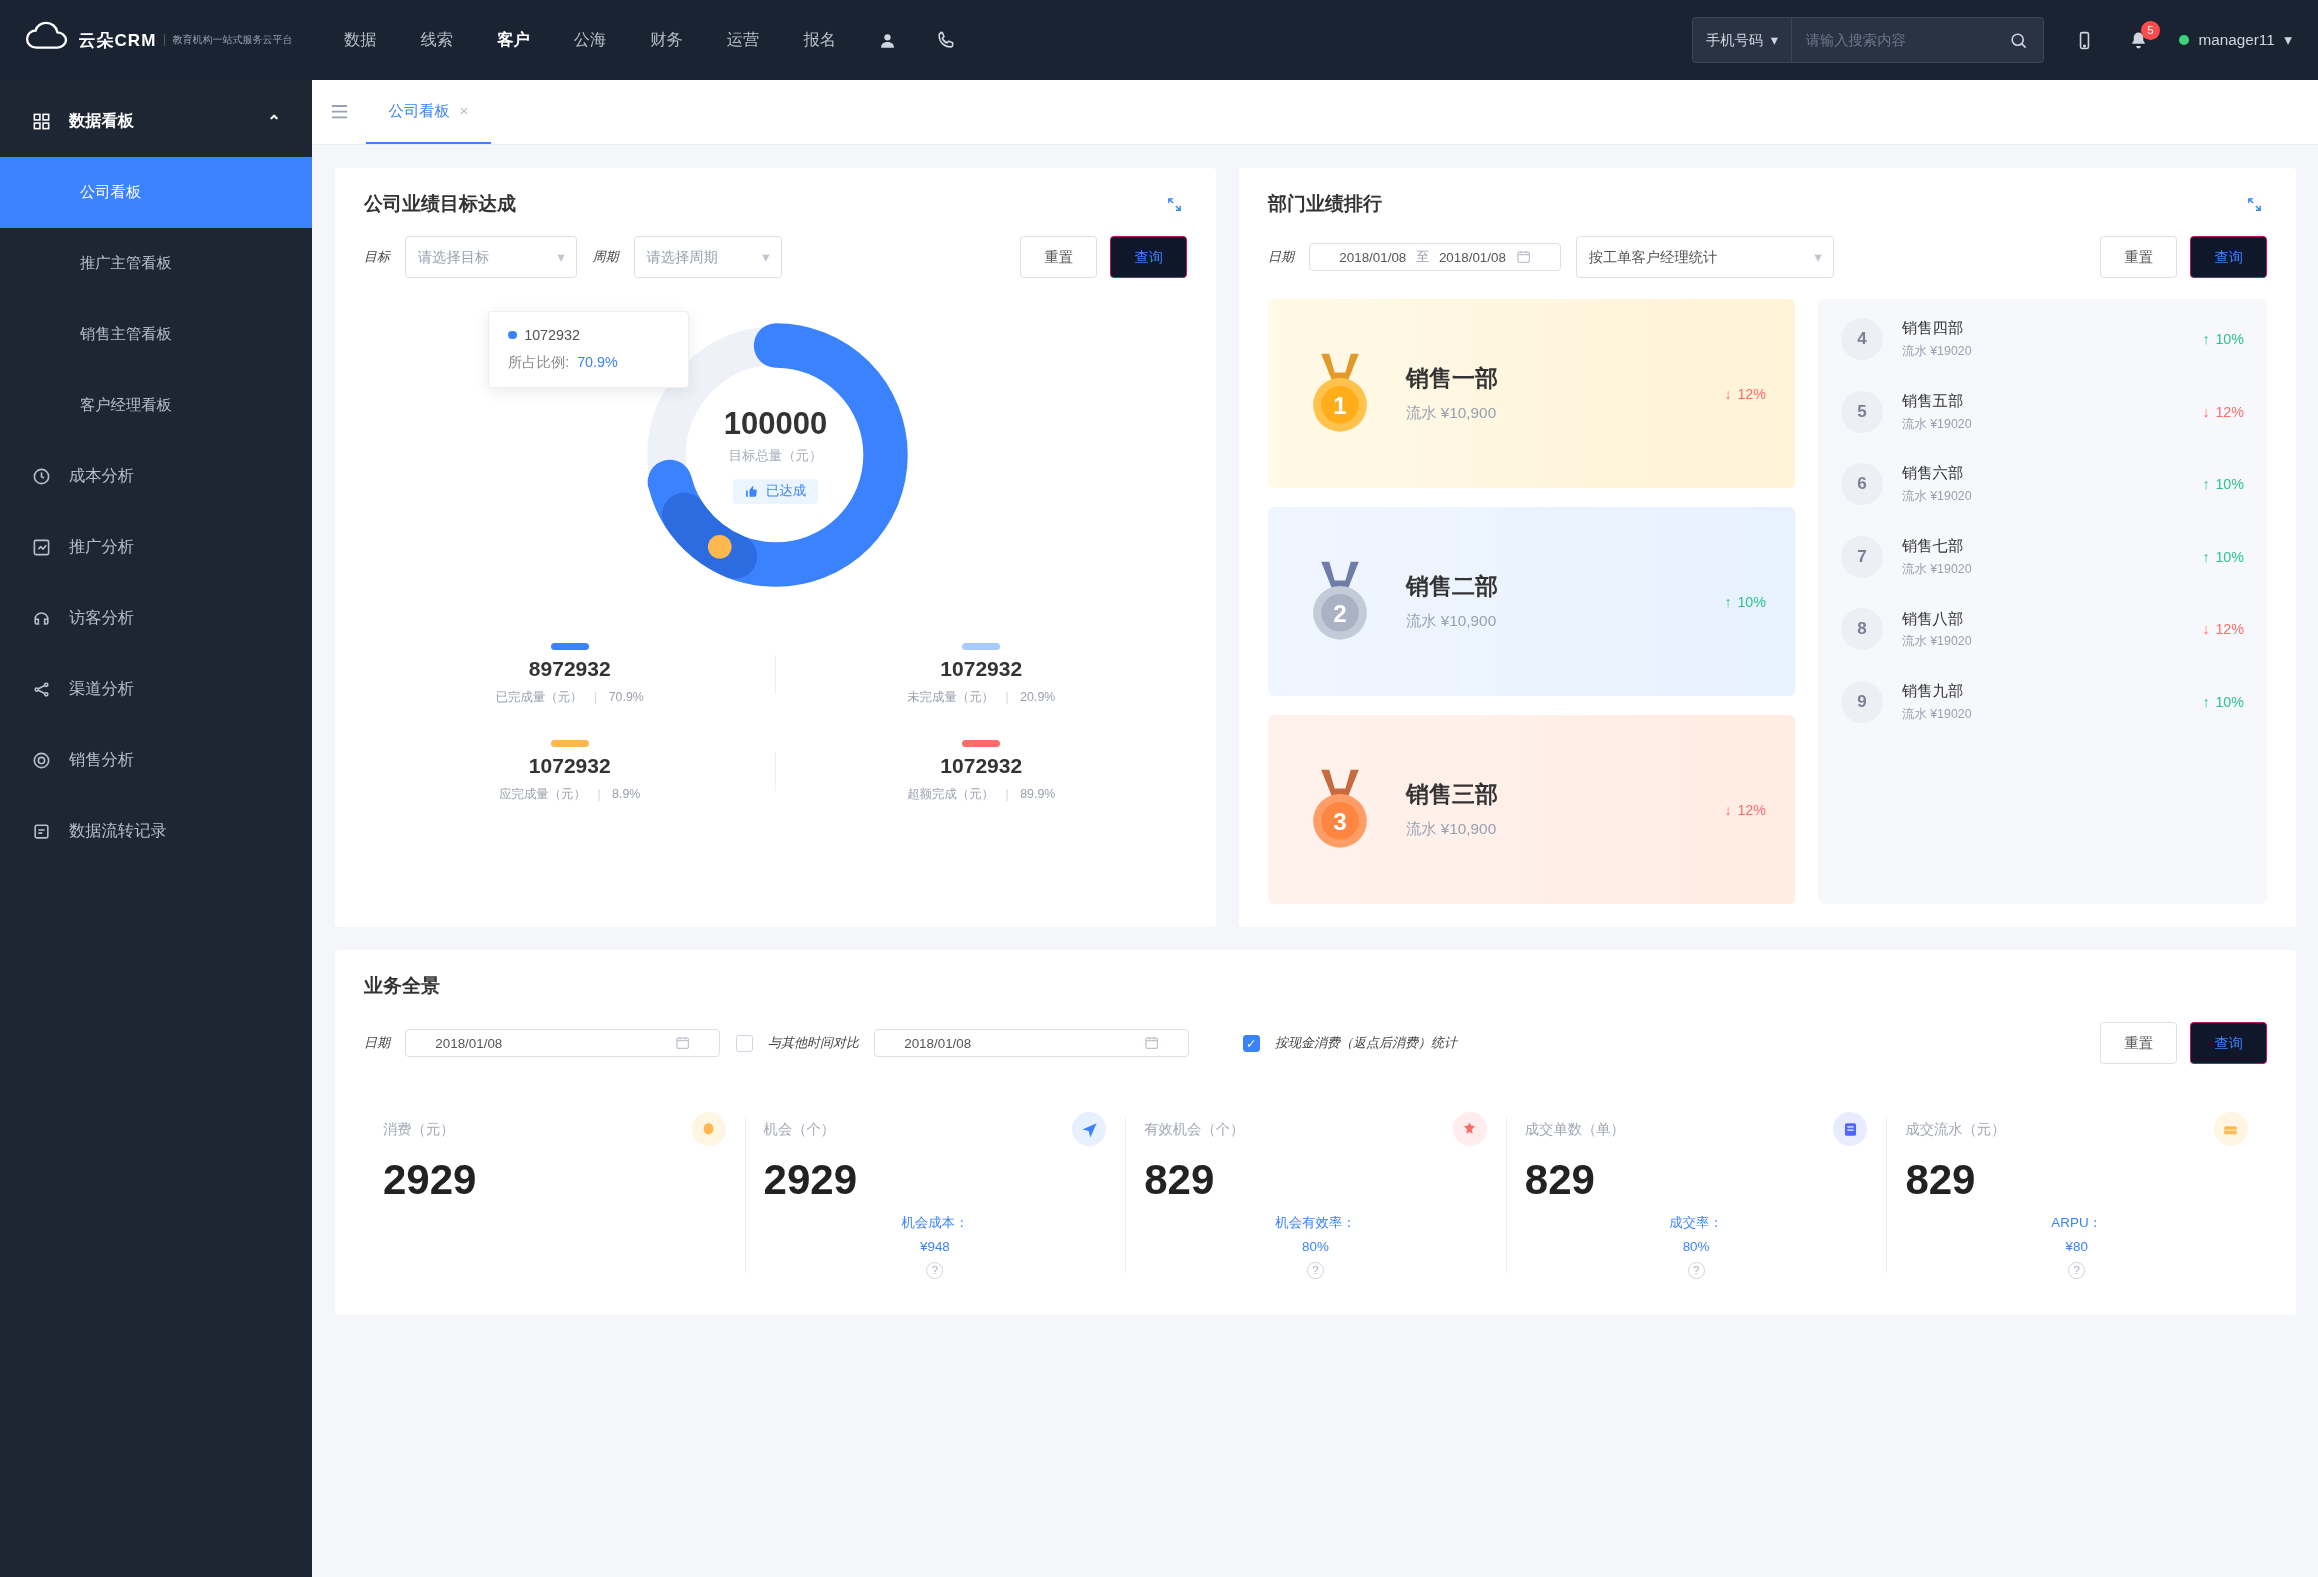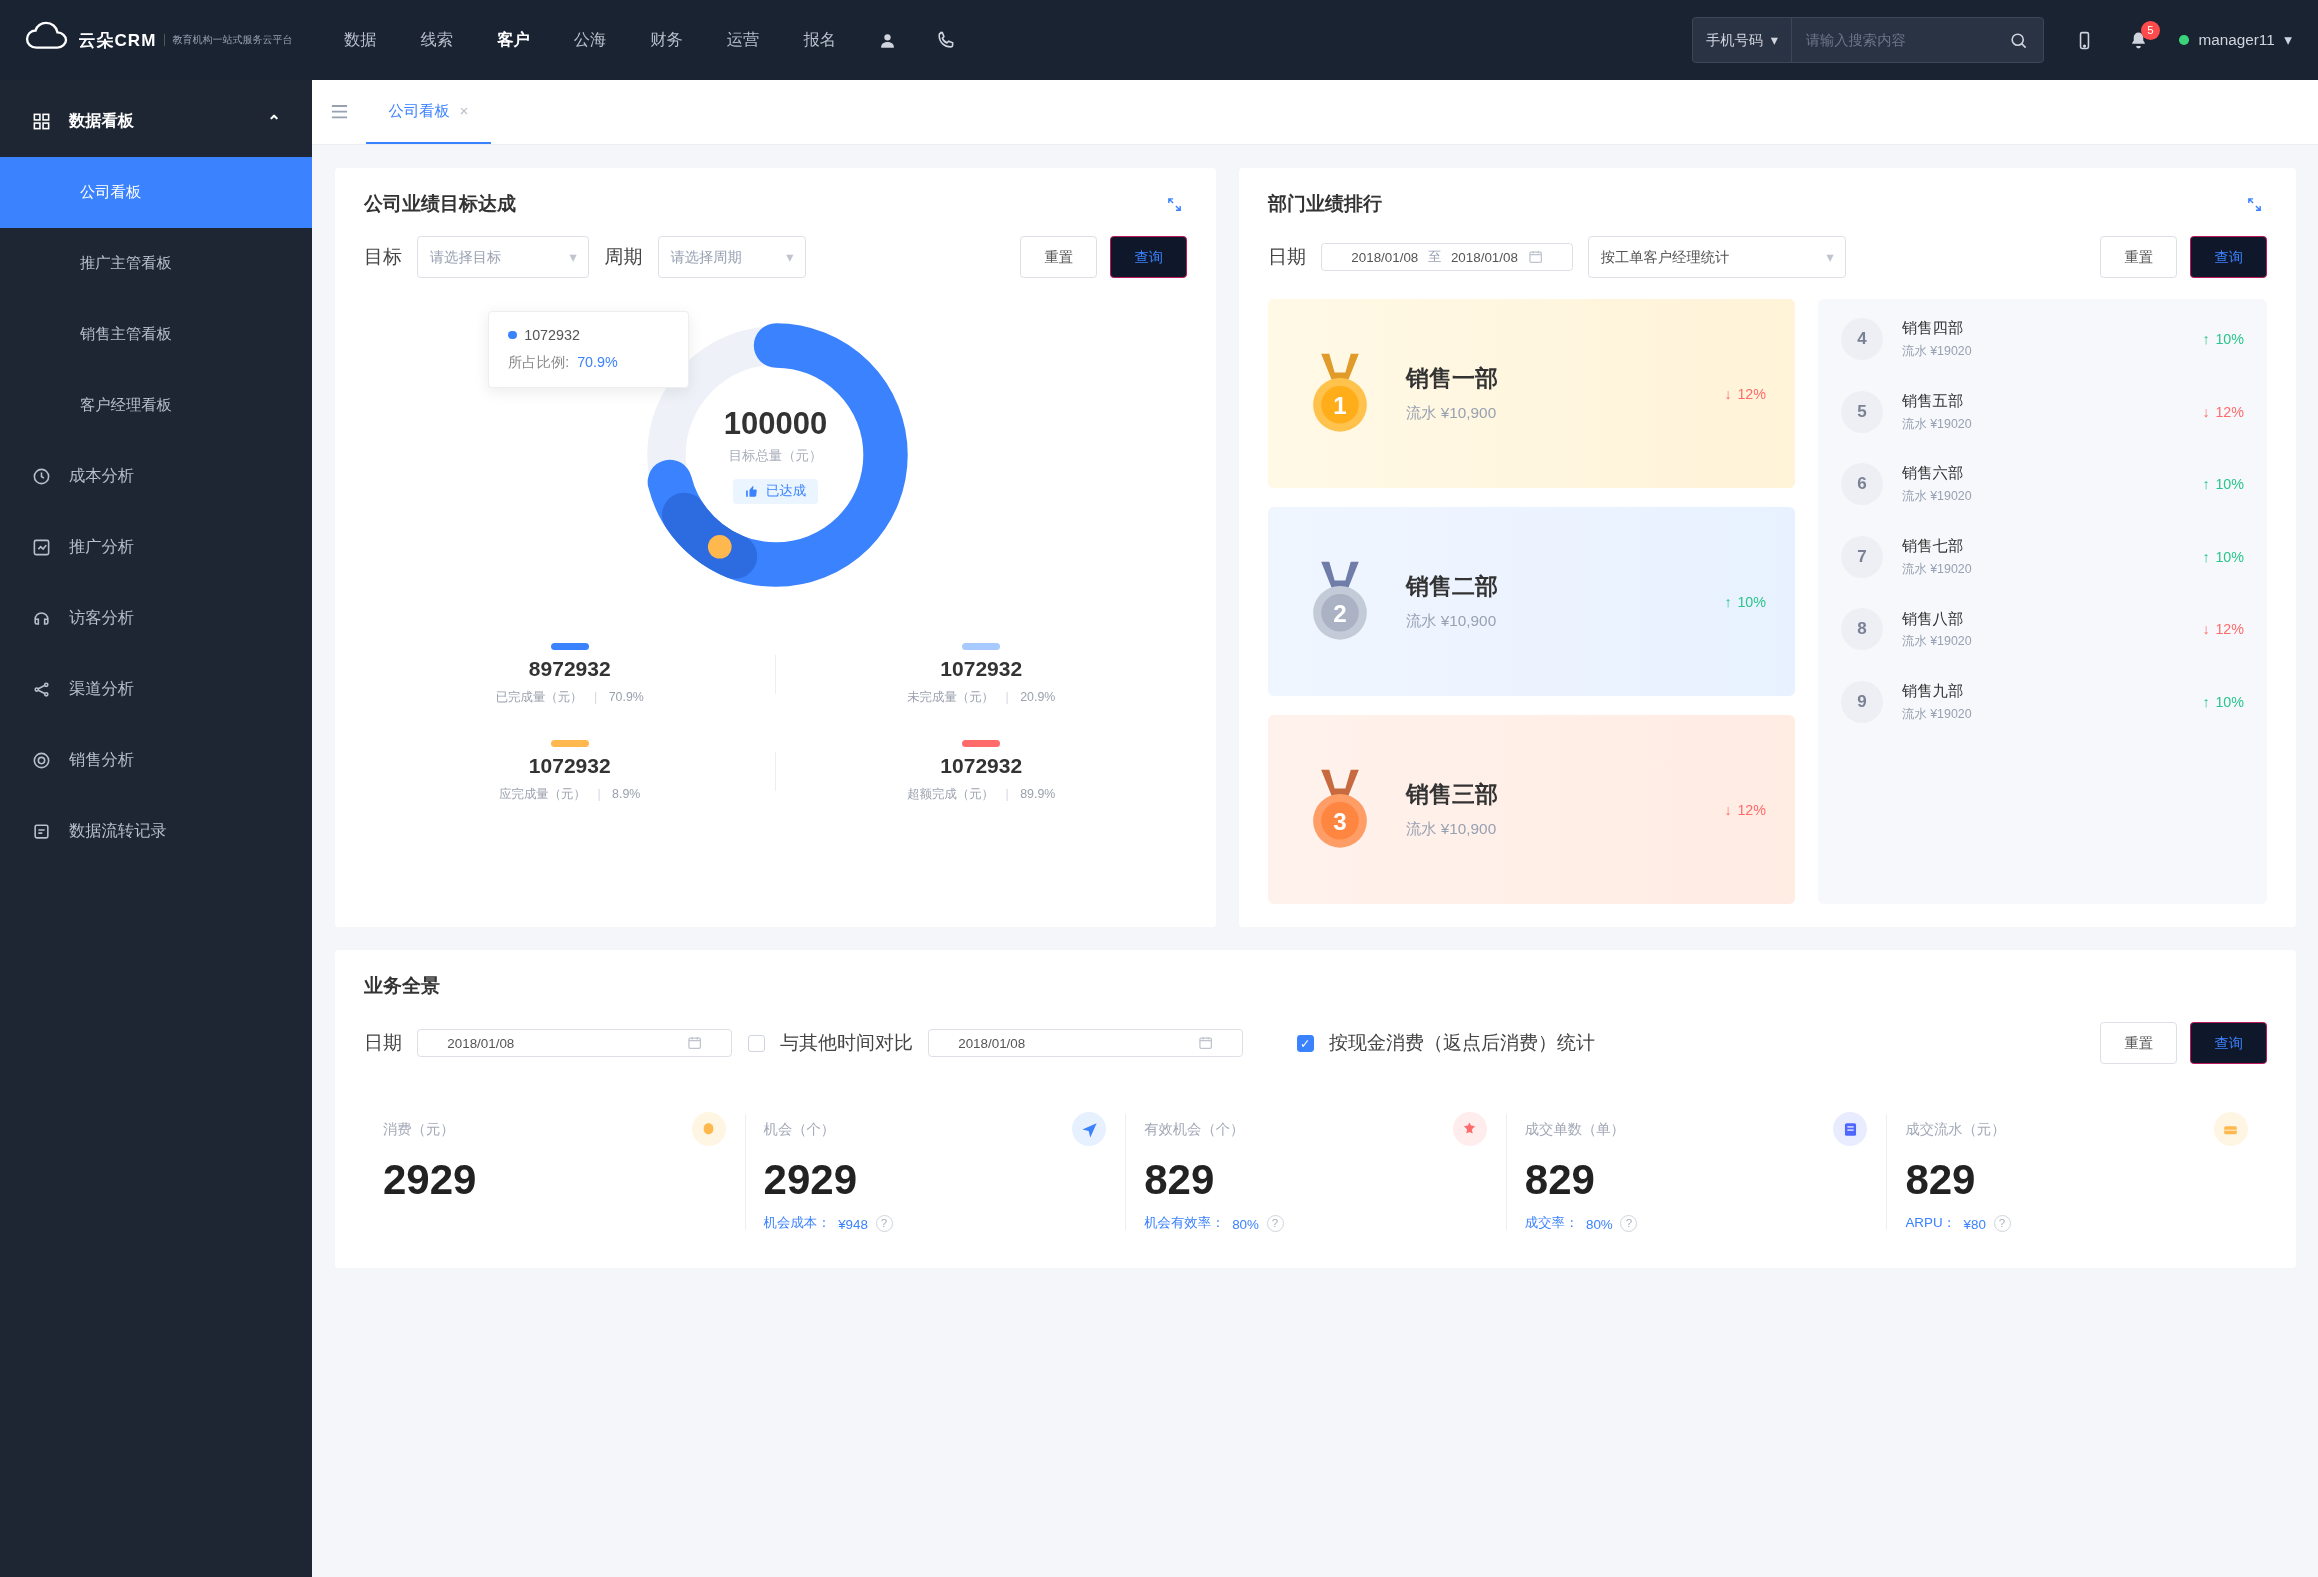--- a/index.html
+++ b/index.html
@@ -42,21 +42,21 @@
 .tab { height:100%; padding:0 23px; display:flex; align-items:center; gap:9.6px; color:#3b82ff; border-bottom:2.9px solid #3b82ff; font-size:15.3px; }
 .tab-close { color:#b7bdc9; font-size:15.3px; }
 
 .cards { padding:23px; display:flex; gap:23px; }
 .card { background:#fff; border-radius:3.8px; padding:23px 29px; }
 .card-title-row { display:flex; align-items:center; justify-content:space-between; margin-bottom:19px;gap:34px; }
 .card-title { font-size:19px; font-weight:600; color:#333; }
 .expand-btn { width:25px; height:25px; color:#3b82ff; display:flex; align-items:center; justify-content:center; }
 
 .filter-row { display:flex; align-items:center; gap:15.3px; flex-wrap:wrap; }
-.filter-label { font-size:19px; color:#444; }
+.filter-label { font-size:13px; color:#444;font-style:italic; }
 .select-box { border:1px solid #dcdfe6; border-radius:3.8px; height:42px; padding:0 11.5px; display:flex; align-items:center; gap:9.6px; color:#98a1b2; font-size:14.3px; min-width:143px; background:#fff; }
 .select-box .chev { margin-left:auto; color:#bfc4cf; }
 .btn { height:42px; padding:0 23px; border-radius:3.8px; display:flex; align-items:center; justify-content:center; font-size:14.3px; cursor:pointer; }
 .btn-default { border:1px solid #dcdfe6; color:#555; background:#fff; }
 .btn-primary-outline { border:1px solid #be185d; color:#3b82ff; background:#0f172a; }
 .date-box { border:1px solid #dcdfe6; border-radius:3.8px; height:28px; padding:0 29px; display:flex; align-items:center; gap:9.6px; font-size:13.4px; color:#555; background:#fff; }
 .date-sep { color:#98a1b2; }
 
 
 .donut-area { display:flex; flex-direction:column; align-items:center; position:relative; margin-top:29px; }
@@ -100,21 +100,21 @@
 .rest-name { font-size:15.3px; font-weight:500; color:#333; margin-bottom:3.8px; }
 .rest-sub { font-size:12.4px; color:#98a1b2; }
 
 
 .overview-row { display:flex; margin-top:34px; border-top:1px solid transparent; }
 .over-cell { flex:1; padding:13.4px 19px; position:relative; }
 .over-cell + .over-cell::before { content:""; position:absolute; left:0; top:10%; height:80%; width:1px; background:#eee; }
 .over-top { display:flex; align-items:center; justify-content:space-between; color:#a2a8b6; font-size:14.3px; margin-bottom:9.6px; }
 .over-icon { width:34px; height:34px; border-radius:50%; display:flex; align-items:center; justify-content:center; }
 .over-num { font-size:42px; font-weight:800; color:#222; margin-bottom:9.6px; }
-.over-meta { font-size:13.4px; color:#3b82ff; display:flex; gap:7.6px; align-items:flex-end; }
+.over-meta { font-size:13.4px; color:#3b82ff; display:flex; gap:7.6px; align-items:center;flex-direction:column; }
 .help-i { width:17px; height:17px; border:1px solid #cfd4de; border-radius:50%; color:#a8aeba; font-size:11.5px; display:flex; align-items:center; justify-content:center; }
 
 .checkbox { width:17px; height:17px; border:1px solid #cfd4de; border-radius:2.9px; display:inline-flex; align-items:center; justify-content:center; background:#fff; }
 .checkbox.checked { background:#3b82ff; border-color:#3b82ff; color:#fff; font-size:12.4px; }
 
 .icon-svg { width:19px; height:19px; }
 
 
 </style>
 </head>

